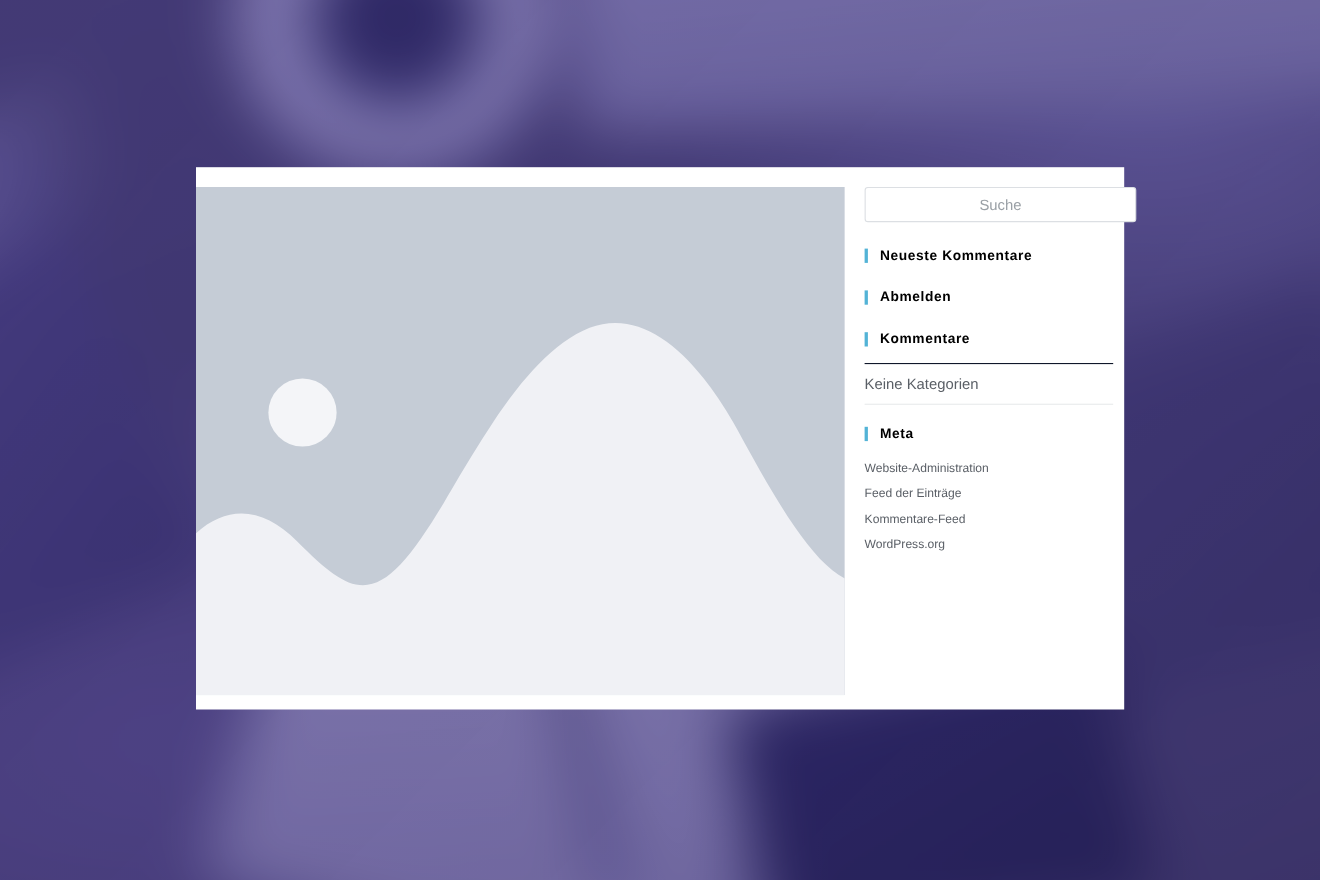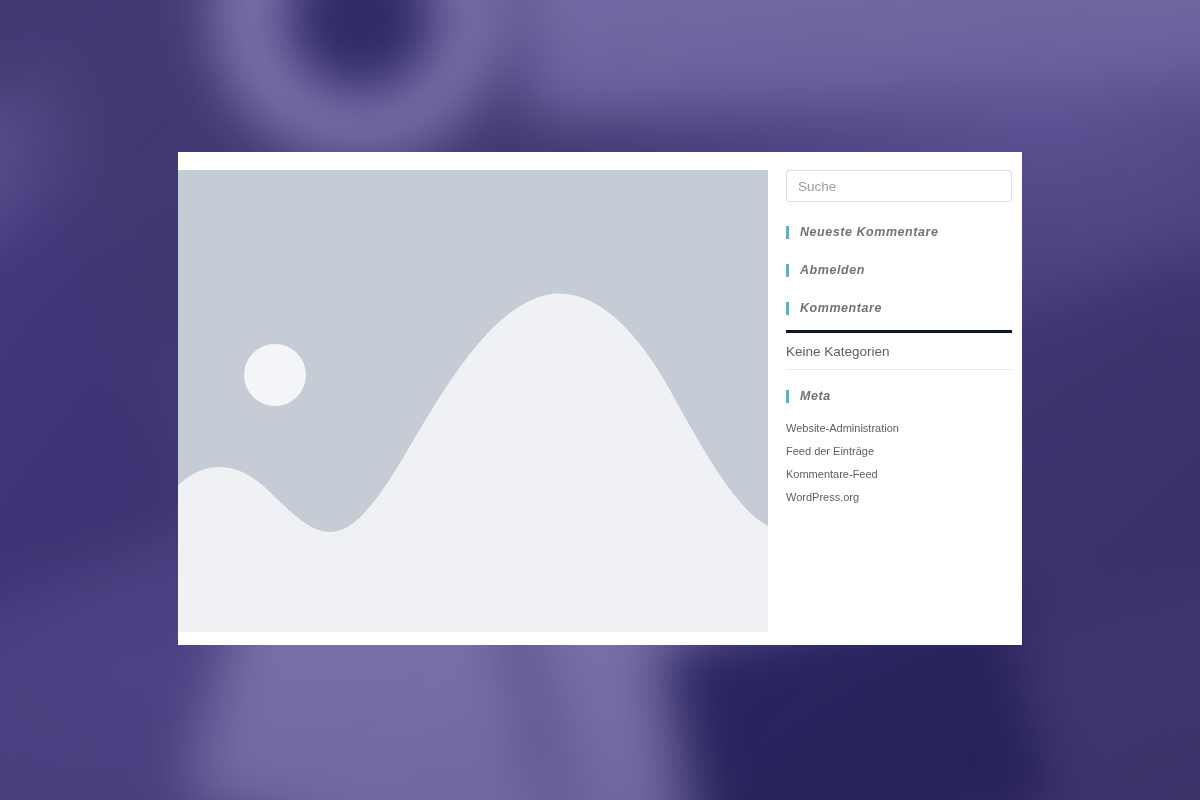--- a/index.html
+++ b/index.html
@@ -175,60 +175,60 @@
   }
 
   
   .sidebar {
     width: 254px;
     height: 100%;
     padding: 18px 10px 0 18px;
   }
 
   .search-box {
-    width: 226px;
+    width: 247px;
     height: 32px;
     border: 1px solid #dcdfe3;
     border-radius: 3px;
     background: #fff;
     padding: 0 11px;
     font-family: "Liberation Sans", sans-serif;
     font-size: 13.5px;
     color: #55595f;
     outline: none;
     display: block;
+    text-align: center;
   }
   .search-box::placeholder { color: #9aa0a6; }
 
   .widget { margin-top: 22px; }
   .widget.meta-widget { margin-top: 18px; }
 
   .widget-title {
     display: flex;
     align-items: center;
     font-size: 12.5px;
-    color: #737373;
+    color: #000000;
     letter-spacing: .55px;
     height: 16px;
-    font-style: italic;
   }
   .title-accent {
     display: inline-block;
     width: 3px;
     height: 13px;
     background: #53b3d6;
     margin-right: 11px;
     flex: none;
   }
 
   .widget-body { margin-top: 14px; }
 
   .cat-list {
     list-style: none;
-    border-top: 3px solid #0f172a;
+    border-top: 1px solid #0f172a;
     border-bottom: 1px solid #e8eaec;
   }
   .cat-list li {
     font-size: 13.5px;
     color: #5a5f66;
     padding: 11px 0 10px 0;
   }
 
   .meta-list { list-style: none; margin-top: 13px; }
   .meta-list li { padding: 1px 0; }

